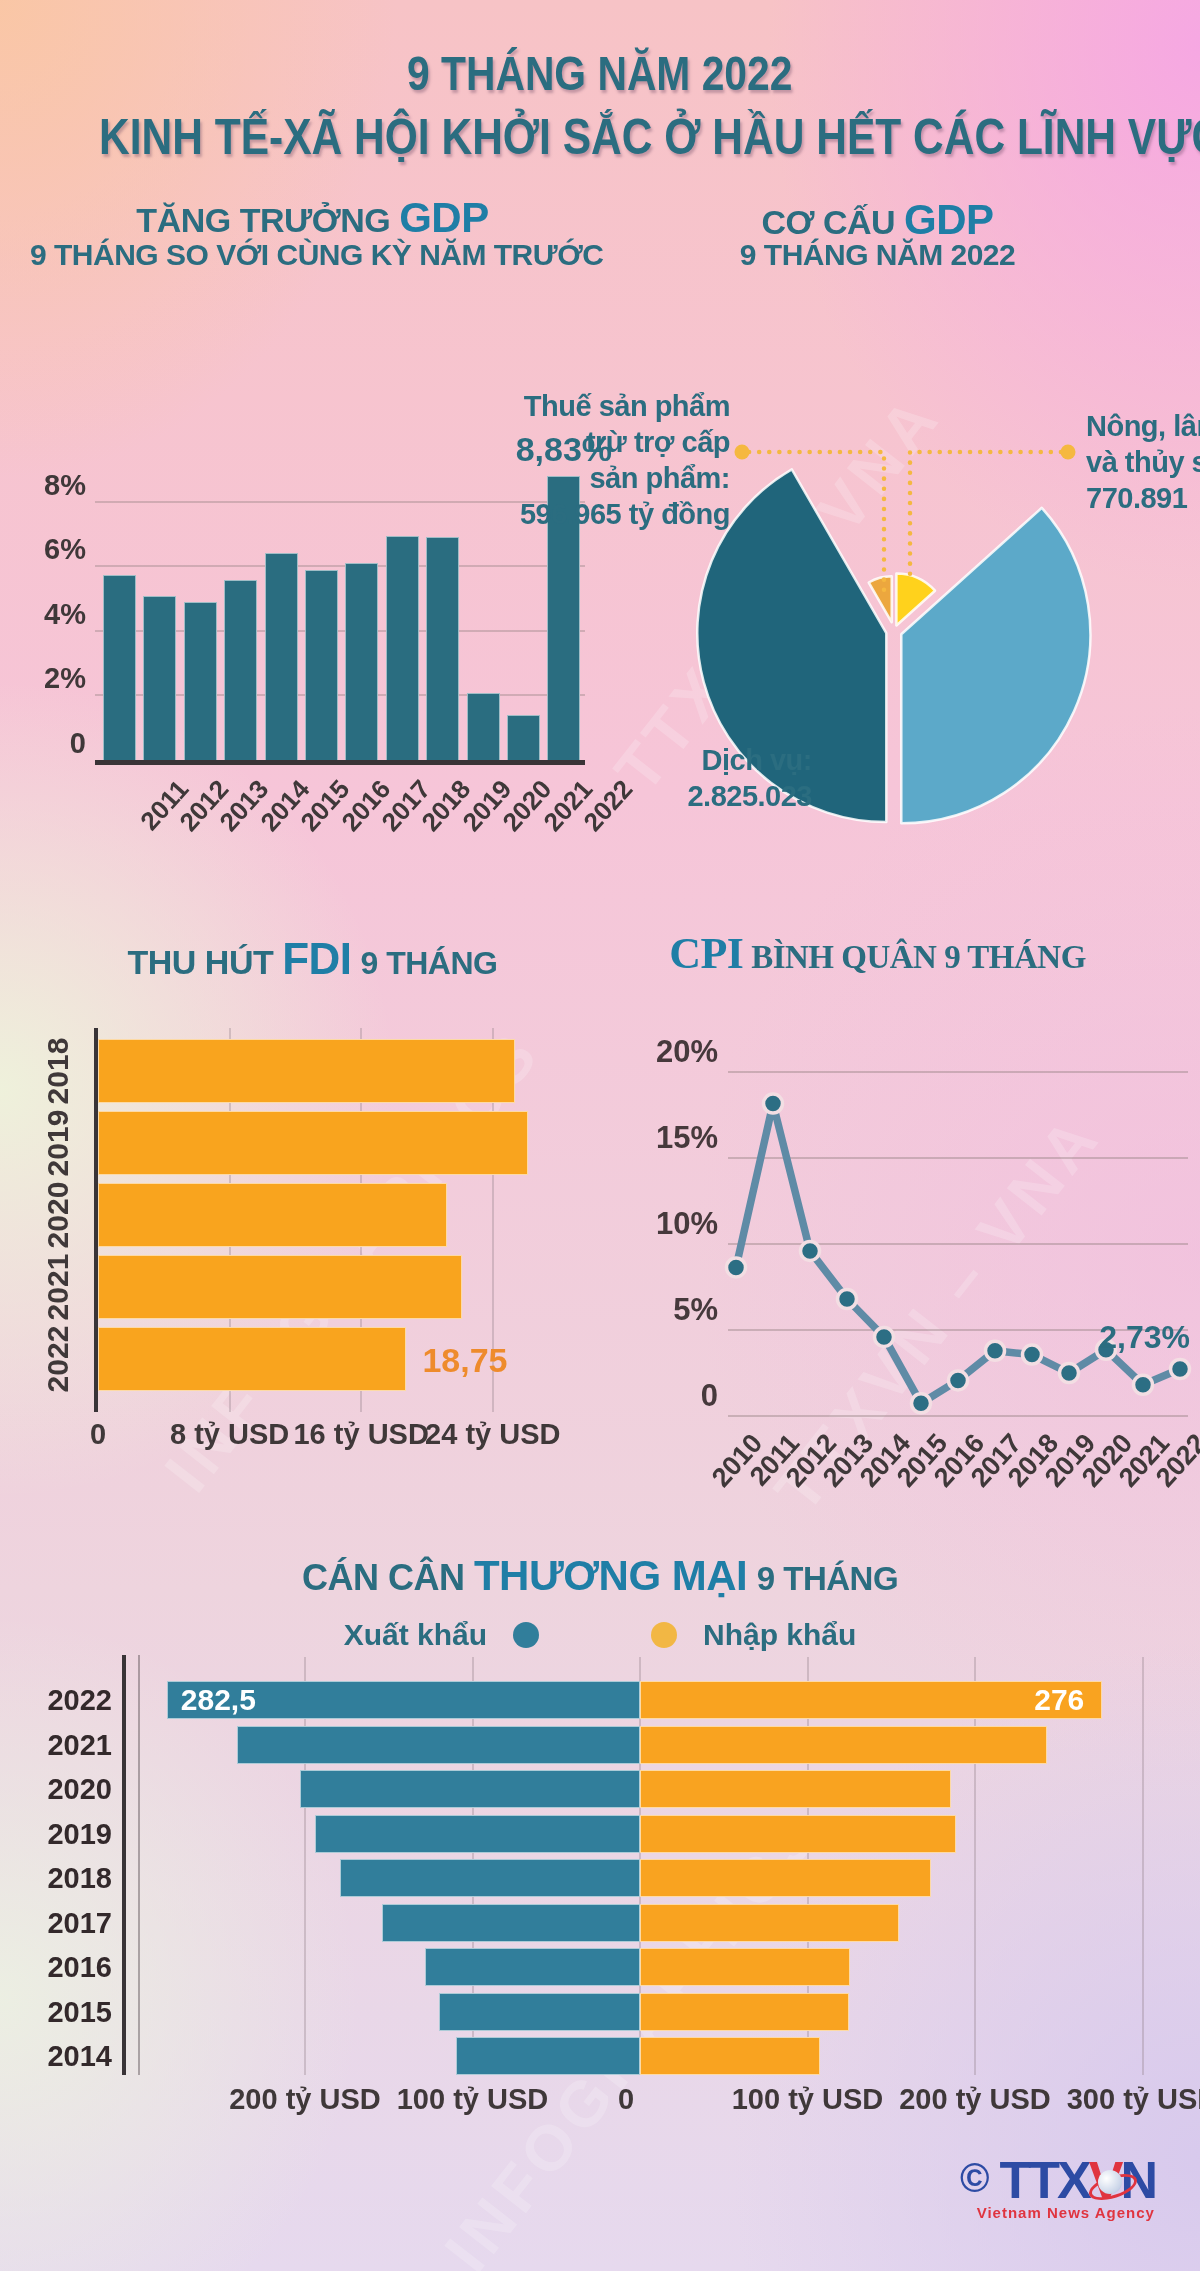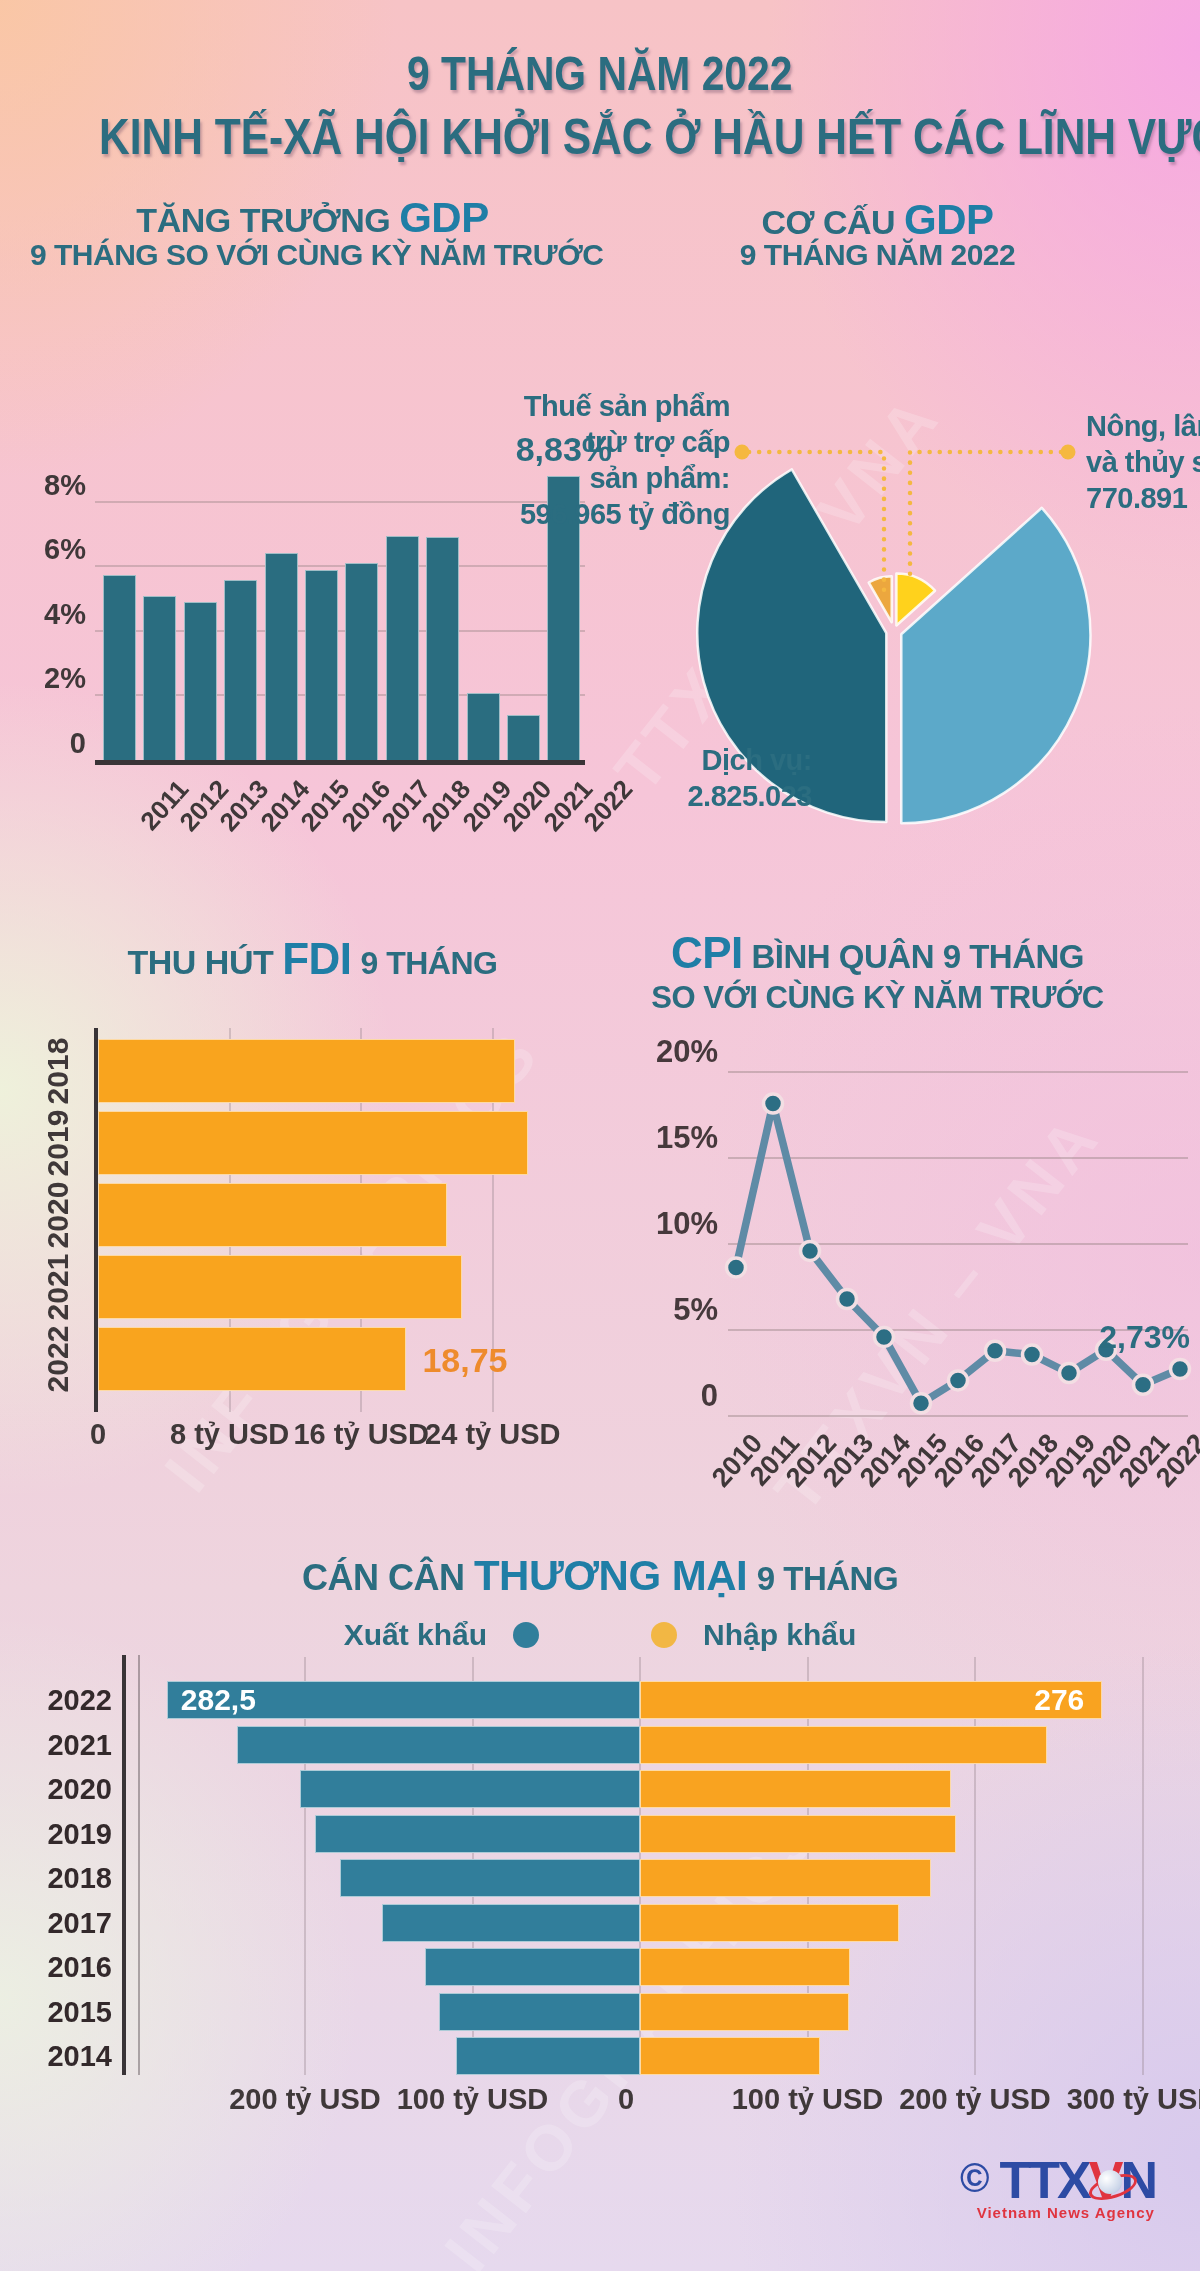--- a/index.html
+++ b/index.html
@@ -167,25 +167,24 @@
       <div class="tick rot90" style="left: -14px; top: 91px; width: 64px; height: 64px; font-size: 30px;">2019</div>
       <div class="hbar" style="left: 58px; top: 163px; width: 348.7px; height: 64px; background: rgb(249, 164, 30);"></div>
       <div class="tick rot90" style="left: -14px; top: 163px; width: 64px; height: 64px; font-size: 30px;">2020</div>
       <div class="hbar" style="left: 58px; top: 235px; width: 364.4px; height: 64px; background: rgb(249, 164, 30);"></div>
       <div class="tick rot90" style="left: -14px; top: 235px; width: 64px; height: 64px; font-size: 30px;">2021</div>
       <div class="hbar" style="left: 58px; top: 307px; width: 308.4px; height: 64px; background: rgb(249, 164, 30);"></div>
       <div class="tick rot90" style="left: -14px; top: 307px; width: 64px; height: 64px; font-size: 30px;">2022</div>
       <div class="hl" style="left: 382.4px; top: 321px; font-size: 34px; color: rgb(238, 139, 44);">18,75</div>
     </div>
 
-  <div class="c-title" style="left:595px;top:928px;width:565px;font-size:33px;">
+  <div class="c-title" style="left:595px;top:928px;width:565px;font-size:33px;font-family:Liberation Serif, serif;">
     <span class="t-acc" style="font-size:44px;">CPI</span>
     <span class="t-pre">BÌNH QUÂN 9 THÁNG</span>
   </div>
-  <div class="c-sub" style="left:595px;top:980px;width:565px;font-size:31px;">SO VỚI CÙNG KỲ NĂM TRƯỚC</div>
   <div class="plotbox" style="left:640px;top:1056px;width:560px;height:500px;">
       <svg width="560" height="420" viewBox="0 0 560 420" style="left:0;top:0;">
         <line x1="88" y1="360" x2="548" y2="360" stroke="rgba(148,128,128,.42)" stroke-width="2"></line>
         <text x="78" y="350" text-anchor="end" fill="#46393c" style="font-weight:bold;font-size:31px;">0</text>
         <line x1="88" y1="274" x2="548" y2="274" stroke="rgba(148,128,128,.42)" stroke-width="2"></line>
         <text x="78" y="264" text-anchor="end" fill="#46393c" style="font-weight:bold;font-size:31px;">5%</text>
         <line x1="88" y1="188" x2="548" y2="188" stroke="rgba(148,128,128,.42)" stroke-width="2"></line>
         <text x="78" y="178" text-anchor="end" fill="#46393c" style="font-weight:bold;font-size:31px;">10%</text>
         <line x1="88" y1="102" x2="548" y2="102" stroke="rgba(148,128,128,.42)" stroke-width="2"></line>
         <text x="78" y="92" text-anchor="end" fill="#46393c" style="font-weight:bold;font-size:31px;">15%</text>

